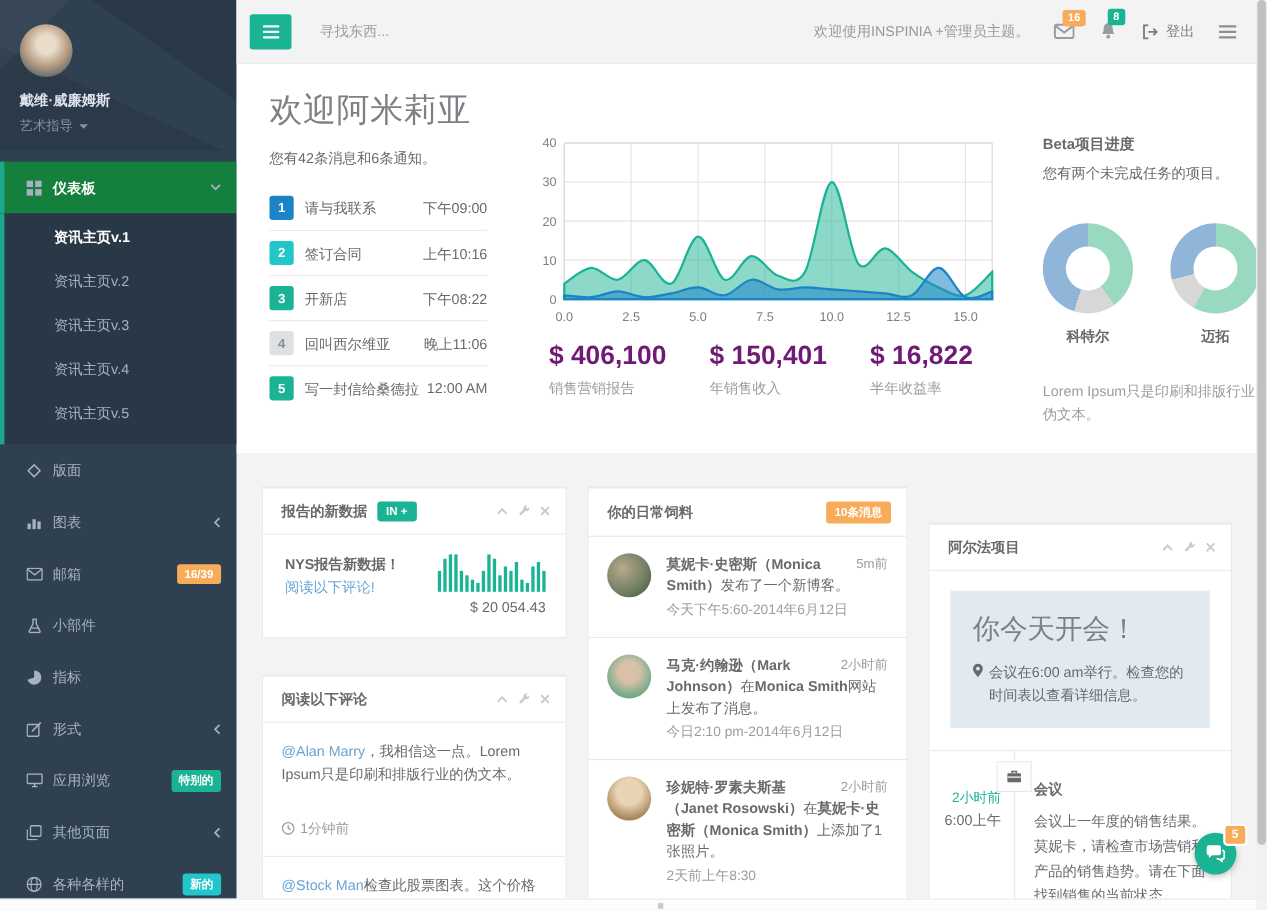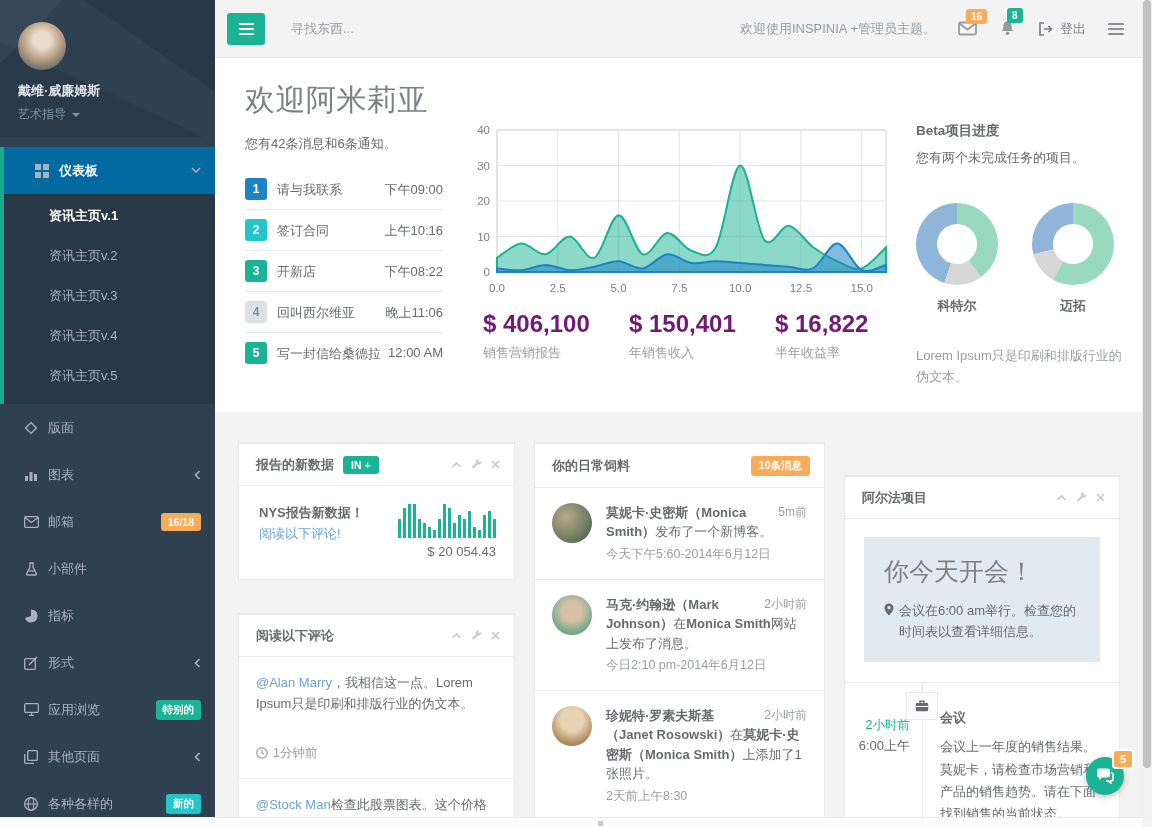--- a/index.html
+++ b/index.html
@@ -15,21 +15,21 @@
                linear-gradient(25deg, rgba(0,0,0,.09) 0 40%, transparent 40%); }
   .avatar { width:48px; height:48px; border-radius:50%;
     background:radial-gradient(circle at 50% 38%, #e9dccb 22%, #b79d82 52%, #55606c 85%); }
   .profile .name { margin-top:12px; font-size:13px; font-weight:bold; color:#dfe4ed; }
   .profile .role { margin-top:6px; font-size:12px; color:#8095a8; display:flex; align-items:center; gap:6px; }
   .caret-down { width:0; height:0; border-left:4px solid transparent; border-right:4px solid transparent; border-top:4px solid #8095a8; display:inline-block; }
 
   .nav { margin-top:10px; }
   .nav-item { display:flex; align-items:center; height:47px; padding:0 14px 0 23px; font-size:13px; color:#a7b1c2; cursor:pointer; }
   .nav-item .nicon { width:16px; margin-right:9px; color:#a7b1c2; display:flex; justify-content:center; }
-  .nav-item.active-block { border-left:4px solid #19aa8d; padding-left:30px; background:#0369a1; color:#ffffff;justify-content:flex-end; }
+  .nav-item.active-block { border-left:4px solid #19aa8d; padding-left:19px; background:#15803d; color:#ffffff;justify-content:flex-end; }
   .nav-item .nlabel { flex:1; }
   .nav-badge { font-size:10.5px; font-weight:bold; color:#fff; border-radius:3px; padding:3px 7px; }
   .badge-warning { background:#f8ac59; } .badge-primary { background:#1ab394; } .badge-info { background:#23c6c8; }
   .chev { color:#a7b1c2; }
   .submenu { background:#293846; border-left:4px solid #19aa8d; padding:2px 0 8px 0; }
   .submenu .sub-item { display:block; padding:11px 10px 11px 45px; font-size:13px; color:#a7b1c2; cursor:pointer; }
   .submenu .sub-item.active { color:#ffffff; font-weight:bold; }
 
   
   .main { position:absolute; left:215px; top:0; width:927px; height:817px; }
@@ -43,21 +43,21 @@
   .top-icon { position:relative; color:#999c9e; cursor:pointer; }
   .mini-badge { position:absolute; top:-12px; left:8px; font-size:10px; font-weight:bold; color:#fff; border-radius:3px; padding:2px 5px; }
   .logout { display:flex; align-items:center; gap:7px; font-size:13px; color:#7b7f83; cursor:pointer; }
   .listicon { display:flex; flex-direction:column; gap:3px; cursor:pointer; }
   .listicon i { display:block; height:2px; background:#8b8f93; border-radius:1px; }
   .listicon i:nth-child(1){width:16px;} .listicon i:nth-child(2){width:16px;} .listicon i:nth-child(3){width:16px;}
 
   .content { height:759px; overflow:hidden; }
 
   
-  .welcome-wrap { background:#fff; padding:22px 22px 24px 30px; display:flex; gap:24px; }
+  .welcome-wrap { background:#fff; padding:22px 22px 24px 30px; display:flex; gap:40px; }
   .w-left { width:198px; flex:none; }
   .page-title { font-size:30px; font-weight:300; color:#7d8184; letter-spacing:.5px; }
   .page-sub { margin-top:14px; font-size:13px; color:#676a6c; }
   .todo { margin-top:16px; }
   .todo-row { display:flex; align-items:flex-start; padding:9px 0; border-bottom:1px solid #e7eaec; font-size:13px; }
   .todo-row:last-child { border-bottom:none; }
   .todo-num { flex:none; width:22px; height:22px; border-radius:3px; color:#fff; font-size:12px; font-weight:bold; display:flex; align-items:center; justify-content:center; margin-right:10px; }
   .todo-num.muted { color:#8a8e92; }
   .todo-label { flex:1; padding-top:3px; line-height:1.45; }
   .todo-time { flex:none; padding-top:3px; margin-left:6px; color:#676a6c; white-space:nowrap; }
@@ -201,21 +201,21 @@
         </span>
     </div>
     <div class="nav-item">
       <span class="nicon">
           <svg width="15" height="12" viewBox="0 0 15 12">
             <rect x="0.7" y="0.7" width="13.6" height="10.6" rx="1" fill="none" stroke="currentColor" stroke-width="1.3"></rect>
             <path d="M1,1.5 L7.5,6.5 L14,1.5" fill="none" stroke="currentColor" stroke-width="1.3"></path>
           </svg>
         </span>
       <span class="nlabel">邮箱</span>
-      <span class="nav-badge badge-warning">16/18</span>
+      <span class="nav-badge badge-warning">16/39</span>
     </div>
     <div class="nav-item">
       <span class="nicon">
           <svg width="13" height="14" viewBox="0 0 13 14">
             <path d="M5,1 L8,1 L8,5 L11.5,12 A1,1 0 0 1 10.6,13 L2.4,13 A1,1 0 0 1 1.5,12 L5,5 Z" fill="none" stroke="currentColor" stroke-width="1.3"></path>
             <path d="M3.5,9 L9.5,9" stroke="currentColor" stroke-width="1.3"></path>
           </svg>
         </span>
       <span class="nlabel">小部件</span>
     </div>

